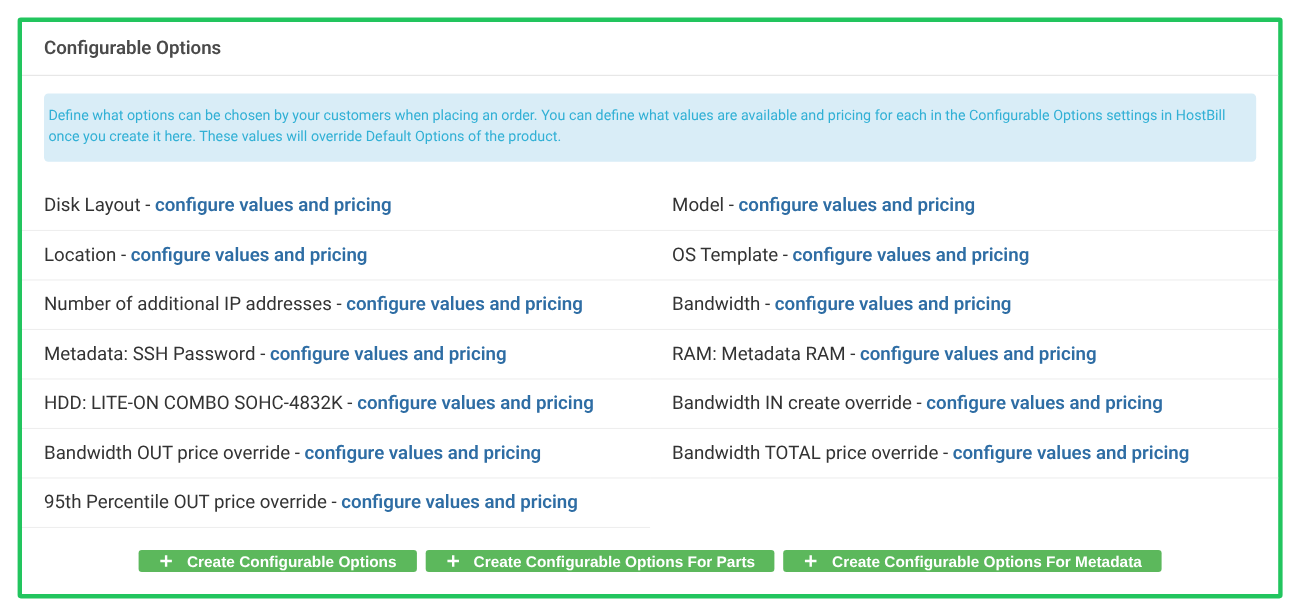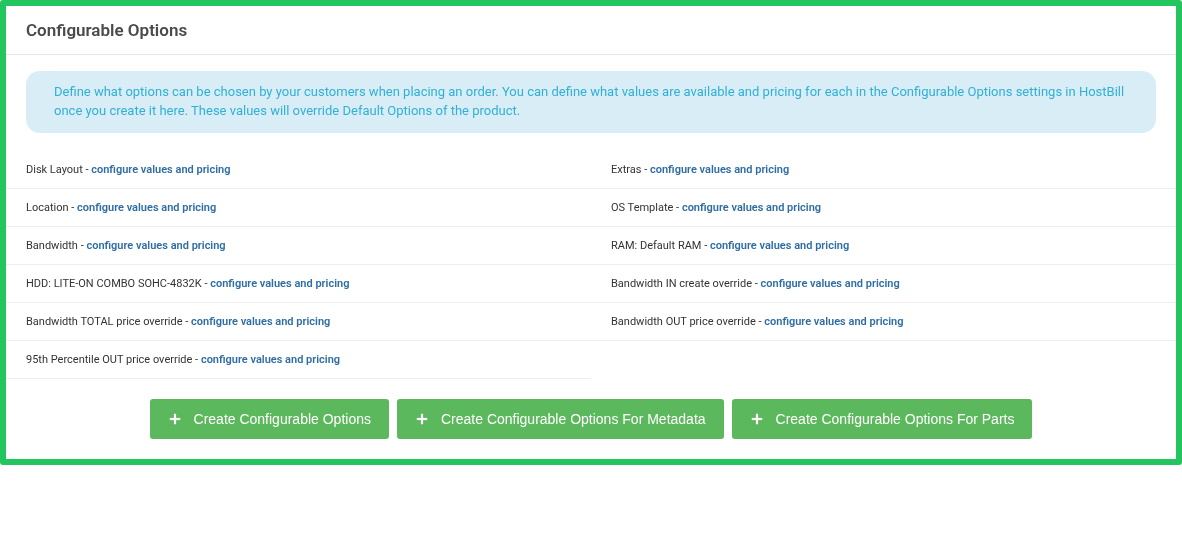--- a/index.html
+++ b/index.html
@@ -8,54 +8,54 @@
       padding: 0;
     }
     body {
       font-family: -apple-system, BlinkMacSystemFont, "Segoe UI", Roboto, "Helvetica Neue", Arial, sans-serif;
       font-size: 14px;
       color: #333;
       background: #fff;
       width: 1182px;
     }
     .panel {
-      border: 6px solid #22c55e;
+      border: 4px solid #22c55e;
       border-radius: 3px;
-      margin: 0;
+      margin: 16px;
     }
     .panel-header {
       padding: 14px 20px;
       border-bottom: 1px solid #e5e5e5;
     }
     .panel-title {
       font-size: 17px;
       font-weight: 600;
       color: #4a4a4a;
     }
     .panel-body {
       padding: 16px 0 20px 0;
     }
     .info-box {
       background: #d9edf7;
       color: #31b0d5;
-      padding: 12px 28px;
+      padding: 12px 4px;
       margin: 0 20px 18px 20px;
       font-size: 13px;
       line-height: 1.45;
-      border-radius: 14px;
+      border-radius: 4px;
     }
     .options-grid {
       display: flex;
       flex-wrap: wrap;
     }
     .option-row {
       width: 50%;
       padding: 12px 20px;
       border-bottom: 1px solid #eeeeee;
-      font-size: 11px;
+      font-size: 17px;
       color: #333;
     }
     .option-label {
       color: #333;
     }
     .option-sep {
       color: #333;
     }
     .option-link {
       color: #2e6da4;
@@ -66,23 +66,23 @@
     .button-row {
       display: flex;
       justify-content: center;
       gap: 8px;
       padding: 20px 20px 0 20px;
     }
     .btn {
       background: #5cb85c;
       color: #fff;
       border: none;
-      padding: 12px 18px;
+      padding: 2px 18px;
       font-size: 14px;
-      font-weight: 400;
+      font-weight: 700;
       border-radius: 3px;
       cursor: pointer;
       display: inline-flex;
       align-items: center;
       gap: 12px;
     }
     .plus-icon {
       display: inline-flex;
       align-items: center;
       justify-content: center;
@@ -107,55 +107,61 @@
     <div class="info-box">Define what options can be chosen by your customers when placing an order. You can define what values are available and pricing for each in the Configurable Options settings in HostBill once you create it here. These values will override Default Options of the product.</div>
 
     <div class="options-grid">
 
       <div class="option-row">
         <span class="option-label">Disk Layout</span><span class="option-sep"> - </span><a class="option-link">configure values and pricing</a>
       </div>
 
 
       <div class="option-row">
-        <span class="option-label">Extras</span><span class="option-sep"> - </span><a class="option-link">configure values and pricing</a>
+        <span class="option-label">Model</span><span class="option-sep"> - </span><a class="option-link">configure values and pricing</a>
       </div>
 
       <div class="option-row">
         <span class="option-label">Location</span><span class="option-sep"> - </span><a class="option-link">configure values and pricing</a>
       </div>
 
       <div class="option-row">
         <span class="option-label">OS Template</span><span class="option-sep"> - </span><a class="option-link">configure values and pricing</a>
       </div>
 
+      <div class="option-row">
+        <span class="option-label">Number of additional IP addresses</span><span class="option-sep"> - </span><a class="option-link">configure values and pricing</a>
+      </div>
 
       <div class="option-row">
         <span class="option-label">Bandwidth</span><span class="option-sep"> - </span><a class="option-link">configure values and pricing</a>
       </div>
 
-
-      <div class="option-row">
-        <span class="option-label">RAM: Default RAM</span><span class="option-sep"> - </span><a class="option-link">configure values and pricing</a>
+      <div class="option-row">
+        <span class="option-label">Metadata: SSH Password</span><span class="option-sep"> - </span><a class="option-link">configure values and pricing</a>
+      </div>
+
+      <div class="option-row">
+        <span class="option-label">RAM: Metadata RAM</span><span class="option-sep"> - </span><a class="option-link">configure values and pricing</a>
       </div>
 
       <div class="option-row">
         <span class="option-label">HDD: LITE-ON COMBO SOHC-4832K</span><span class="option-sep"> - </span><a class="option-link">configure values and pricing</a>
       </div>
 
       <div class="option-row">
         <span class="option-label">Bandwidth IN create override</span><span class="option-sep"> - </span><a class="option-link">configure values and pricing</a>
       </div>
 
       <div class="option-row">
+        <span class="option-label">Bandwidth OUT price override</span><span class="option-sep"> - </span><a class="option-link">configure values and pricing</a>
+      </div>
+
+      <div class="option-row">
         <span class="option-label">Bandwidth TOTAL price override</span><span class="option-sep"> - </span><a class="option-link">configure values and pricing</a>
-      </div>
-
-      <div class="option-row">
-        <span class="option-label">Bandwidth OUT price override</span><span class="option-sep"> - </span><a class="option-link">configure values and pricing</a>
       </div>
 
 
       <div class="option-row">
         <span class="option-label">95th Percentile OUT price override</span><span class="option-sep"> - </span><a class="option-link">configure values and pricing</a>
       </div>
 
 
     </div>
 
@@ -169,27 +175,27 @@
         </span>
         <span>Create Configurable Options</span>
       </button>
       <button class="btn">
         <span class="plus-icon">
           <svg viewBox="0 0 16 16" fill="none">
               <line x1="8" y1="2" x2="8" y2="14"></line>
               <line x1="2" y1="8" x2="14" y2="8"></line>
             </svg>
         </span>
-        <span>Create Configurable Options For Metadata</span>
+        <span>Create Configurable Options For Parts</span>
       </button>
       <button class="btn">
         <span class="plus-icon">
           <svg viewBox="0 0 16 16" fill="none">
               <line x1="8" y1="2" x2="8" y2="14"></line>
               <line x1="2" y1="8" x2="14" y2="8"></line>
             </svg>
         </span>
-        <span>Create Configurable Options For Parts</span>
+        <span>Create Configurable Options For Metadata</span>
       </button>
     </div>
 
   </div>
 </div>
 
 </body></html>

